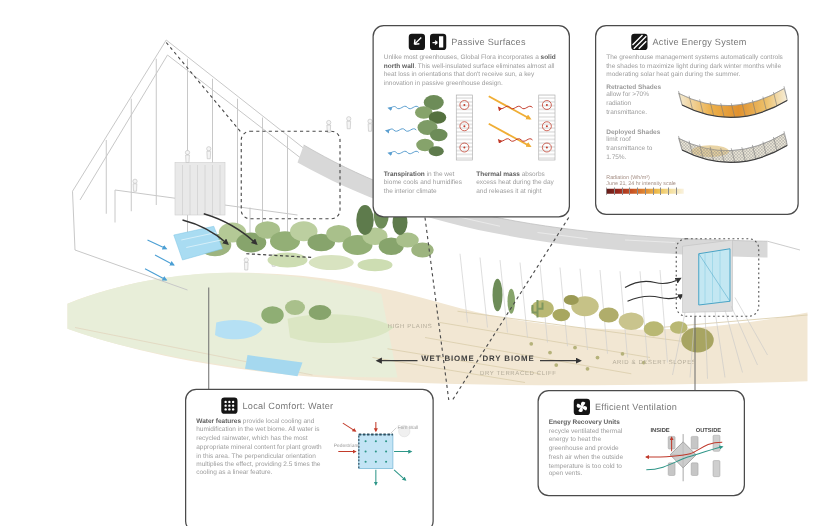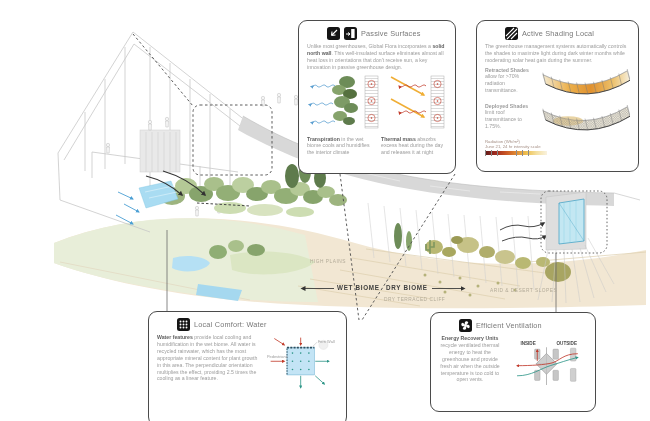--- a/index.html
+++ b/index.html
@@ -301,21 +301,21 @@
       <div class="cap"><b>Transpiration</b><span> in the wet biome cools and humidifies the interior climate</span></div>
       <div class="cap"><b>Thermal mass</b><span> absorbs excess heat during the day and releases it at night</span></div>
     </div>
   </div>
 
   <div class="callout" style="left:476px;top:20px;width:163px;height:152px;">
     <div class="co-head">
       <svg class="ico" viewBox="0 0 13 13">
         <path d="M1,9 L9,1 M2,12 L12,2 M6,12 L12,6" stroke="#fff" stroke-width="1.1"></path>
       </svg>
-      <span class="co-title">Active Shading Local</span>
+      <span class="co-title">Active Energy System</span>
     </div>
     <p class="co-body">The greenhouse management systems automatically controls the shades to maximize light during dark winter months while moderating solar heat gain during the summer.</p>
 
     <div class="row" style="margin-bottom:2px;">
       <div class="shade-txt"><b>Retracted Shades</b><span> allow for &gt;70% radiation transmittance.</span></div>
       <svg width="96" height="34" viewBox="0 0 96 34">
         <defs>
           <linearGradient id="as-gR" x1="0" y1="0" x2="1" y2="0">
             <stop offset="0" stop-color="#f3ead2"></stop>
               <stop offset=".3" stop-color="#ecb04b"></stop>
@@ -410,21 +410,21 @@
           <path d="M37,43 L37,56" marker-end="url(#lc-teal)"></path>
           <path d="M53,43 L63,52" marker-end="url(#lc-teal)"></path>
         </g>
         <line x1="50" y1="11" x2="55" y2="6" stroke="#999" stroke-width=".4"></line>
         <text x="56" y="7" font-size="4.3" fill="#999">Fern Wall</text>
         <text x="0" y="23" font-size="4.3" fill="#999">Pedestrians</text>
       </svg>
     </div>
   </div>
 
-  <div class="callout" style="left:430px;top:312px;width:166px;height:100px;text-align:center;">
+  <div class="callout" style="left:430px;top:312px;width:166px;height:85px;">
     <div class="co-head">
       <svg class="ico" viewBox="0 0 13 13">
         <g fill="#fff">
           <path d="M6.5,6.5 C4.2,2.8 7.6,1.2 9.3,3.2 C8.6,5.2 7.5,6 6.5,6.5 Z"></path>
           <path d="M6.5,6.5 C10.2,4.2 11.8,7.6 9.8,9.3 C7.8,8.6 7,7.5 6.5,6.5 Z"></path>
           <path d="M6.5,6.5 C8.8,10.2 5.4,11.8 3.7,9.8 C4.4,7.8 5.5,7 6.5,6.5 Z"></path>
           <path d="M6.5,6.5 C2.8,8.8 1.2,5.4 3.2,3.7 C5.2,4.4 6,5.5 6.5,6.5 Z"></path>
           <circle cx="6.5" cy="6.5" r="1"></circle>
         </g>
       </svg>

